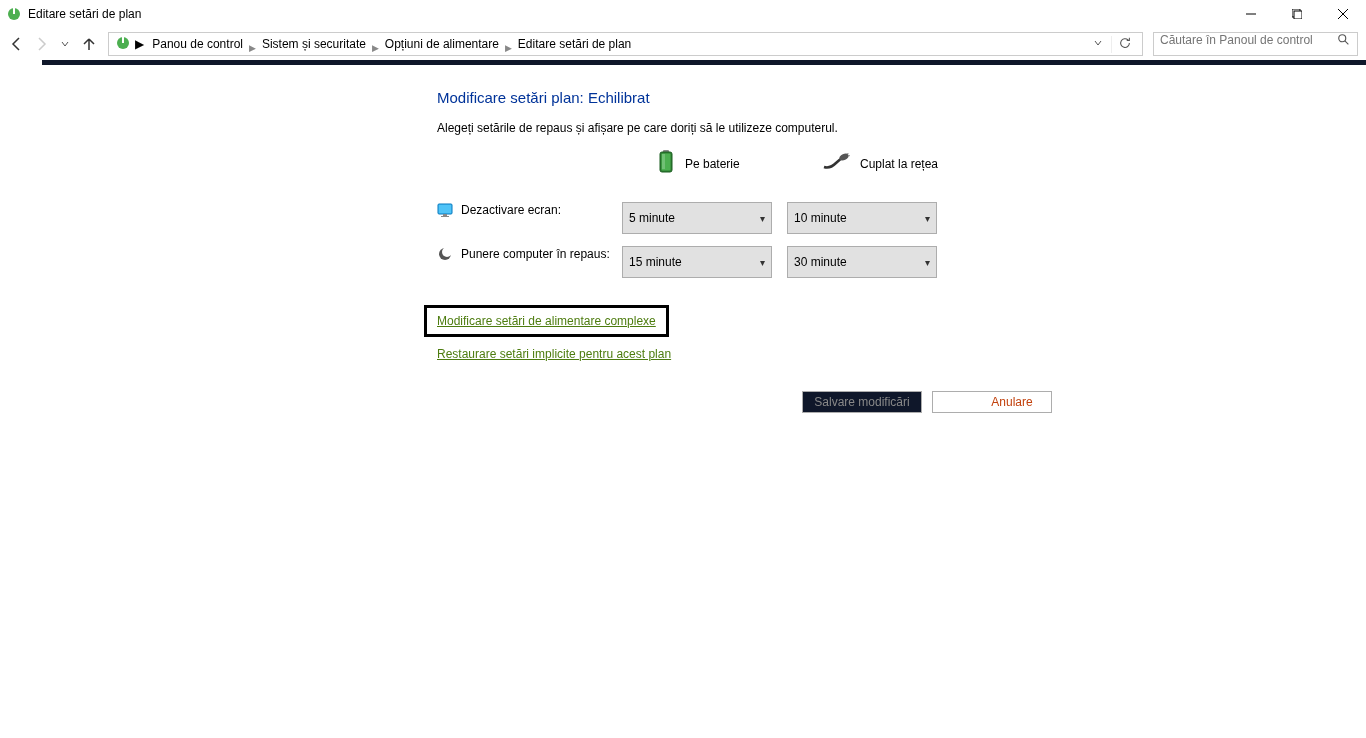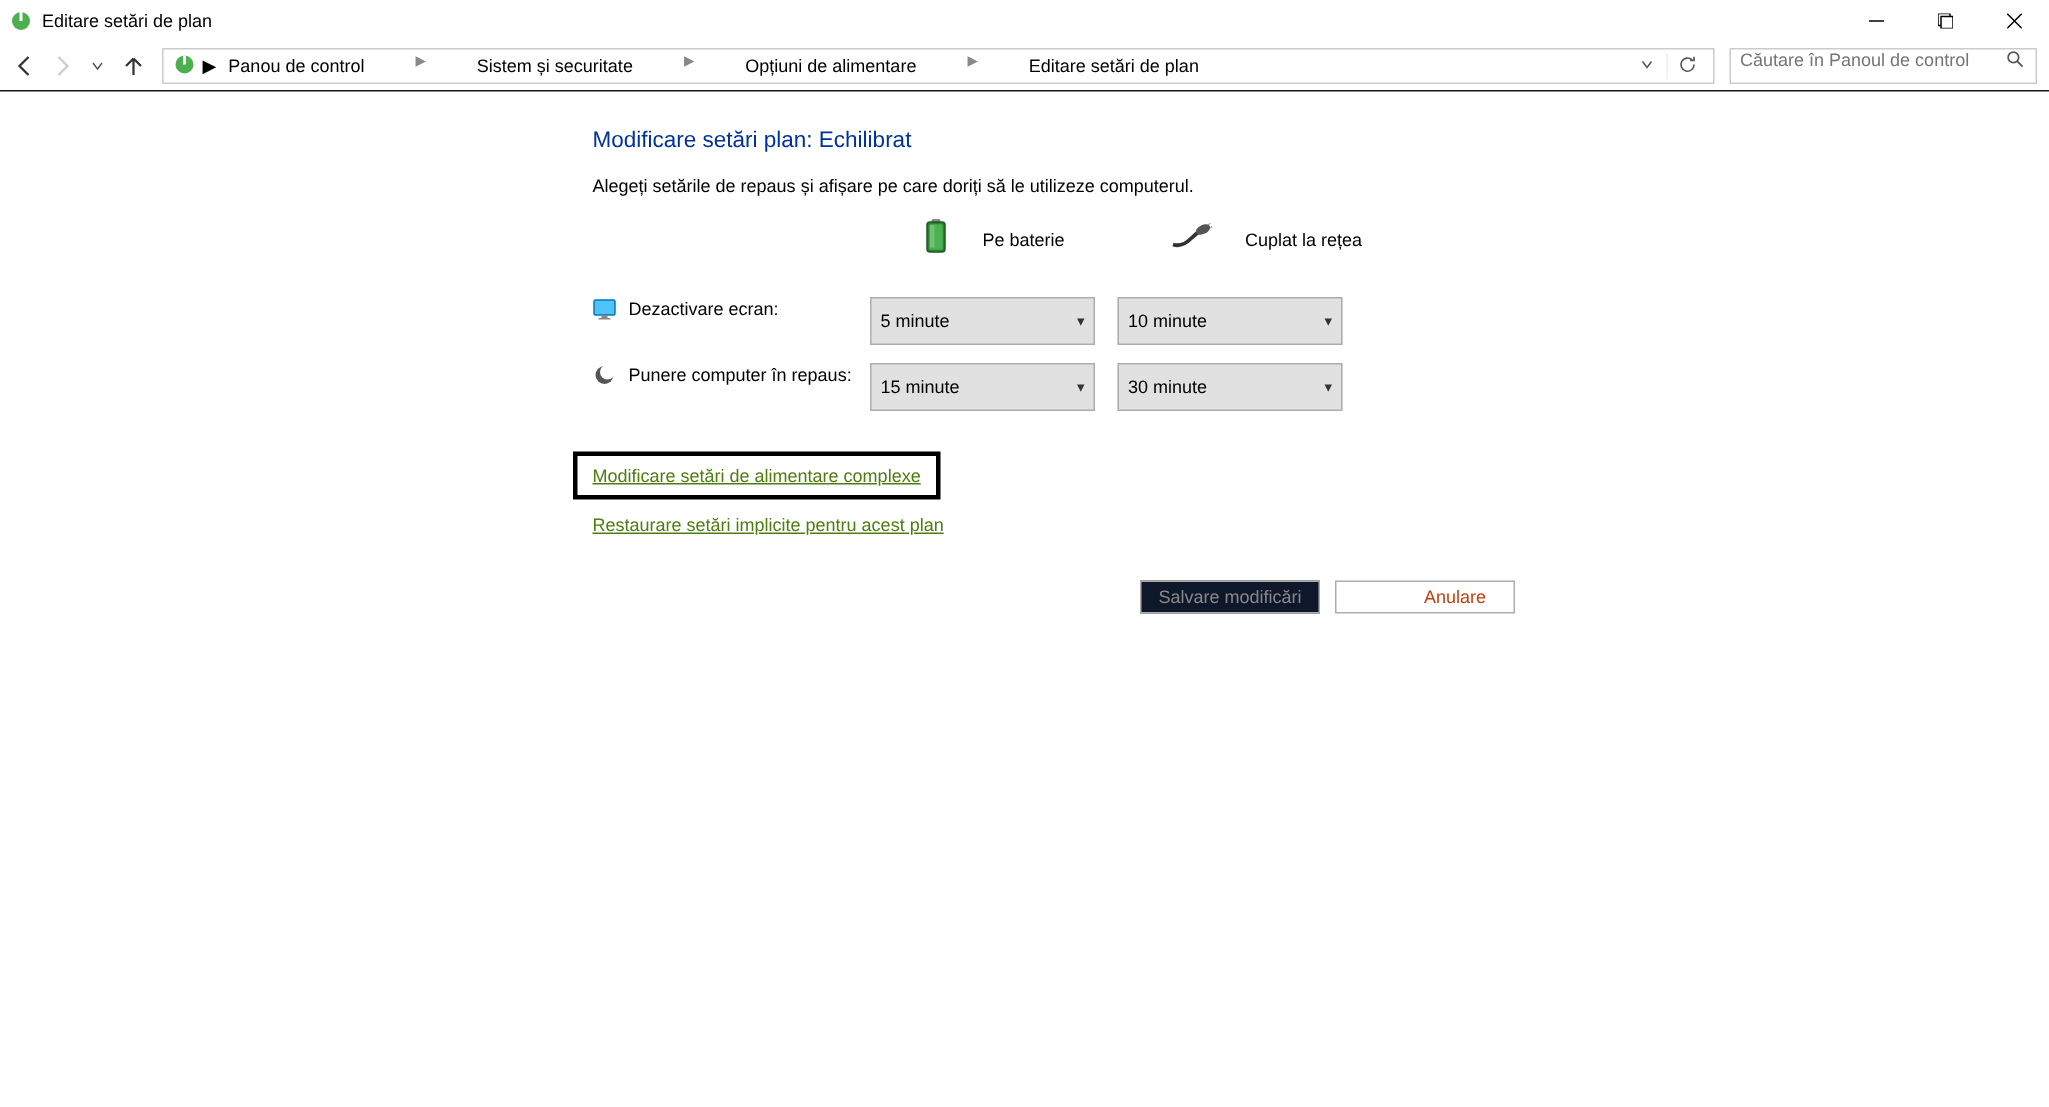--- a/index.html
+++ b/index.html
@@ -13,38 +13,38 @@
     .titlebar .controls .btn { width: 46px; height: 28px; display: flex; align-items: center; justify-content: center; }
 
     
     .navbar { height: 32px; display: flex; align-items: center; padding: 0 8px; gap: 6px; }
     .nav-arrows { display: flex; align-items: center; gap: 6px; }
     .nav-arrow { width: 18px; height: 18px; display: flex; align-items: center; justify-content: center; color: #555; }
     .nav-arrow.disabled { color: #ccc; }
     .nav-up { color: #555; }
 
     .addressbar { flex: 1; height: 24px; border: 1px solid #ccc; display: flex; align-items: center; padding: 0 4px 0 6px; gap: 4px; margin-left: 4px; }
-    .breadcrumbs { display: flex; align-items: flex-start; overflow: hidden; flex: 1; gap: 28px; }
+    .breadcrumbs { display: flex; align-items: flex-end; overflow: hidden; flex: 1; }
     .breadcrumbs .crumb { padding: 2px 4px; white-space: nowrap; }
     .breadcrumbs .sep { color: #888; padding: 0 2px; font-size: 9px; }
     .addr-dropdown { color: #555; padding: 0 4px; }
     .addr-refresh { color: #555; padding: 0 6px; border-left: 1px solid #eee; }
 
     .searchbox { width: 205px; height: 24px; border: 1px solid #ccc; display: flex; align-items: flex-start; padding: 0 6px; margin-left: 4px; }
     .searchbox input { border: none; outline: none; font-size: 12px; flex: 1; background: transparent; font-family: inherit; }
     .searchbox .search-icon { color: #555; font-size: 14px; }
 
     
-    .content-wrap { border-top: 1px solid #0f172a; padding-top: 24px; padding-left: 395px; }
+    .content-wrap { border-top: 5px solid #0f172a; padding-top: 24px; padding-left: 395px; margin-left: 42px; }
 
     h1 { font-size: 15px; font-weight: normal; color: #003399; margin-bottom: 15px; }
     .subtitle { color: #000; margin-bottom: 15px; }
 
     .icon-row { display: flex; align-items: center; margin-bottom: 25px; }
-    .icon-cell { display: flex; align-items: center; gap: 22px; }
+    .icon-cell { display: flex; align-items: center; gap: 10px; }
     .battery-col { margin-left: 220px; width: 165px; }
     .plugged-col { }
 
     .setting-row { display: flex; align-items: flex-start; height: 24px; margin-bottom: 20px; }
     .setting-label { display: flex; align-items: center; gap: 8px; width: 185px; }
     .select { width: 150px; height: 32px; border: 1px solid #adadad; background: #e1e1e1; display: flex; align-items: center; justify-content: space-between; padding: 4px 6px; }
     .select .chev { font-size: 10px; color: #333; }
     .select + .select { margin-left: 15px; }
 
     .setting-icon { width: 16px; height: 16px; display: flex; align-items: center; justify-content: center; }

